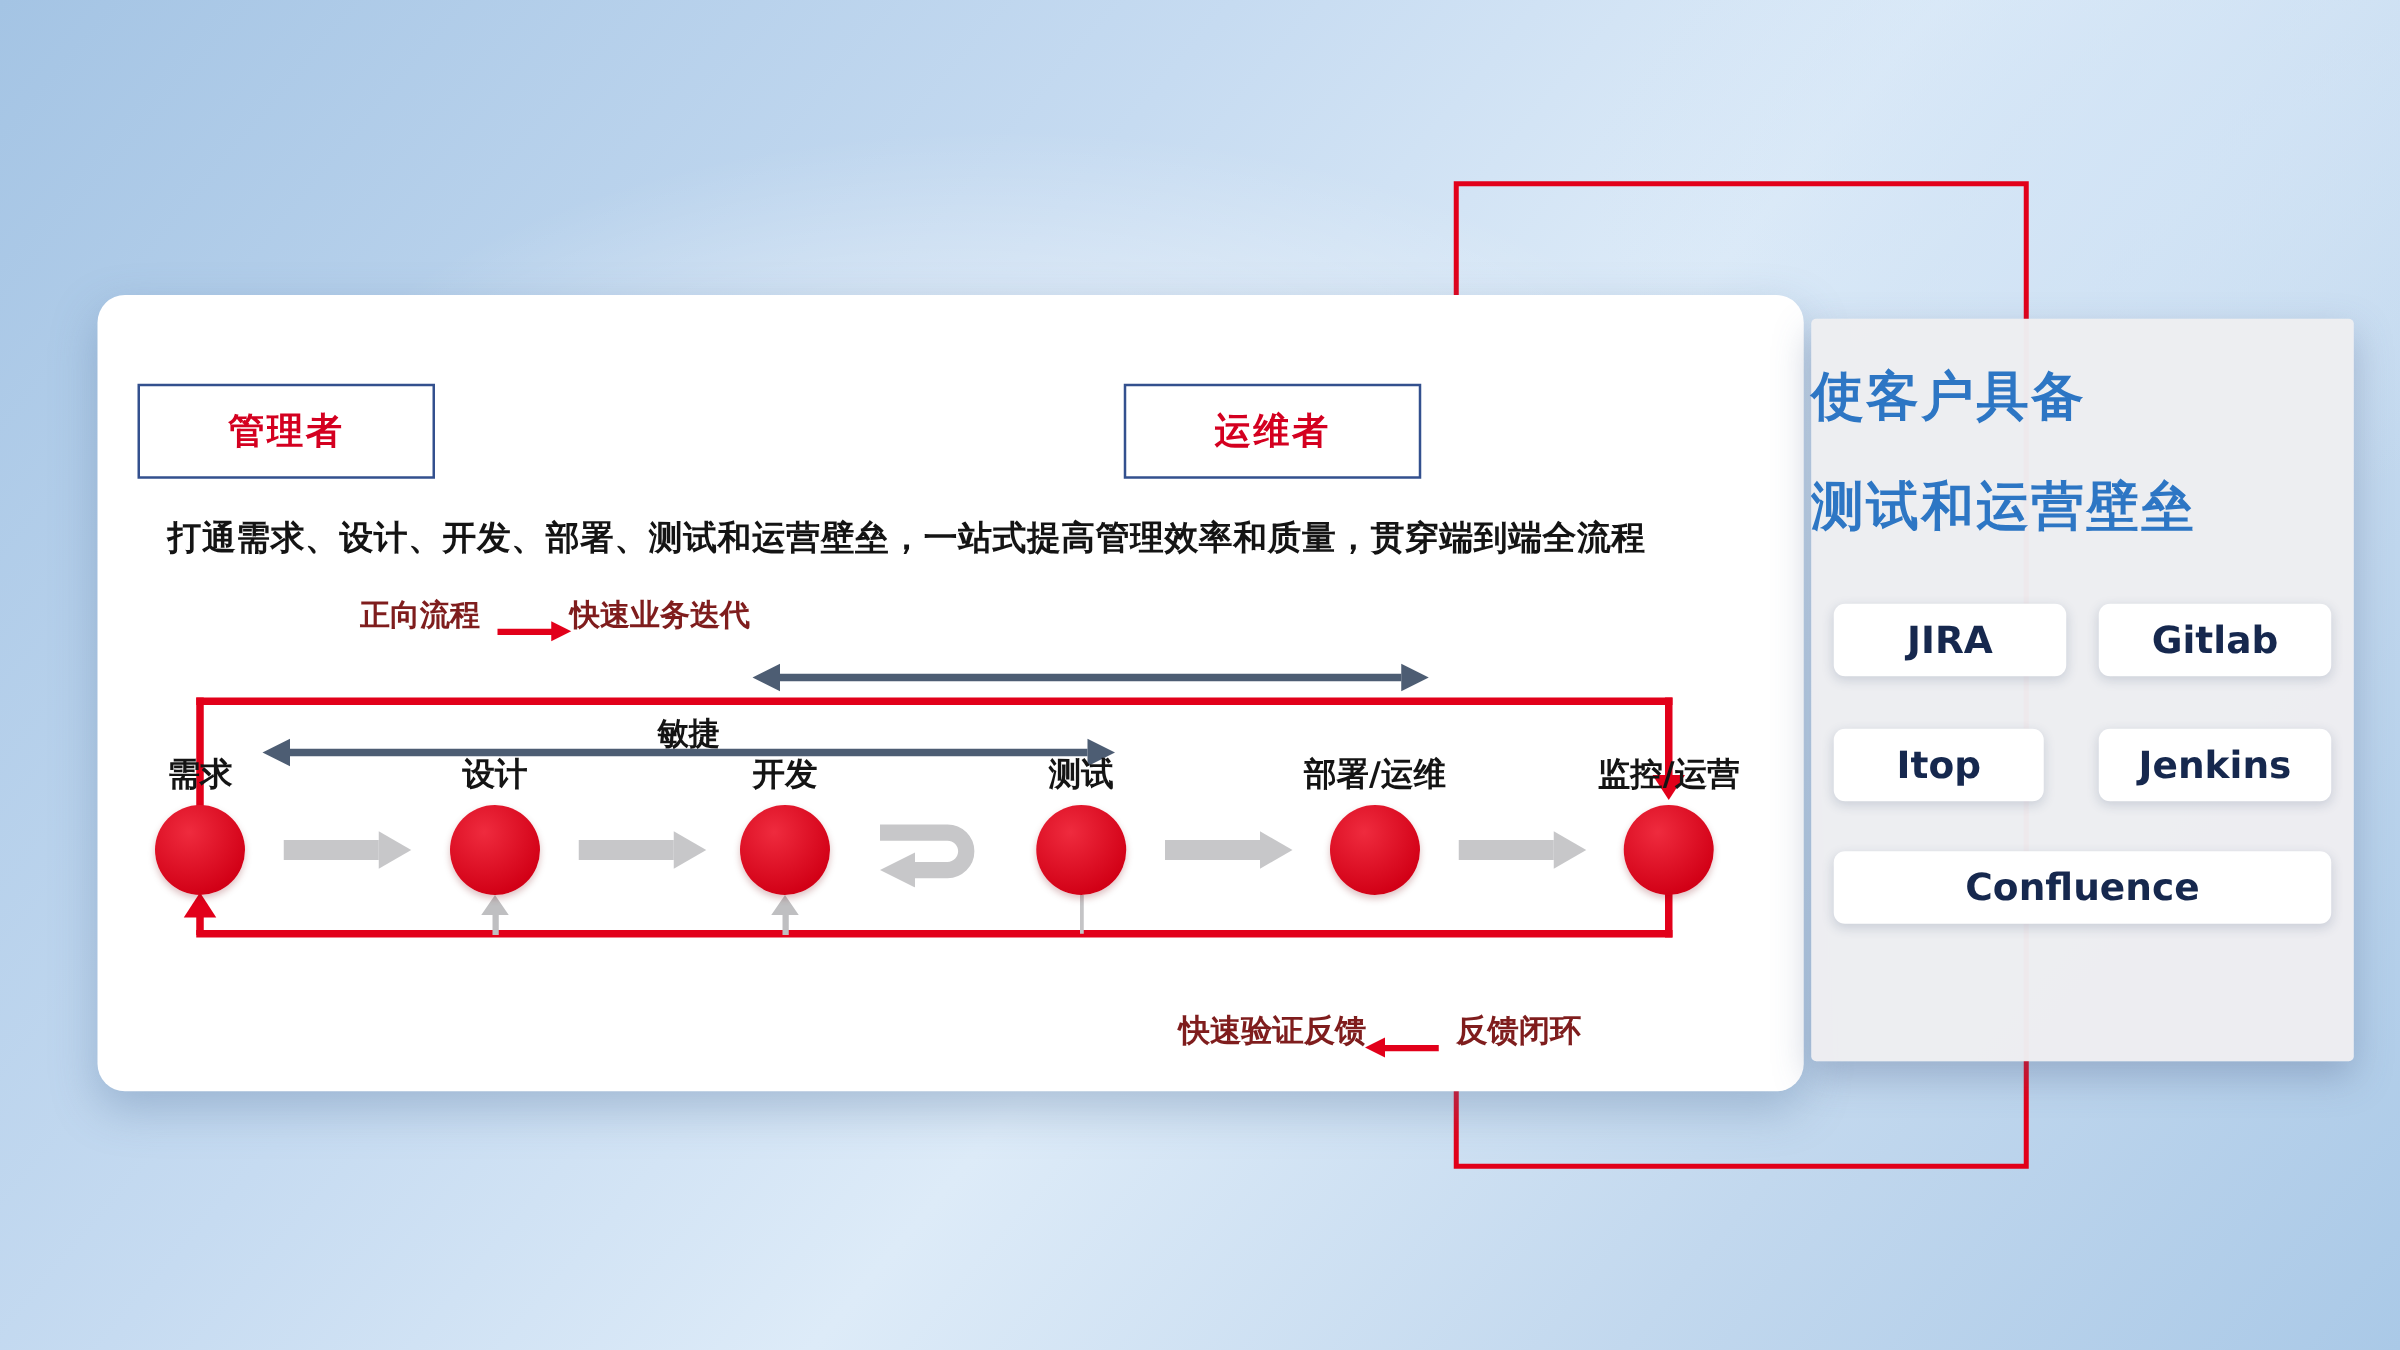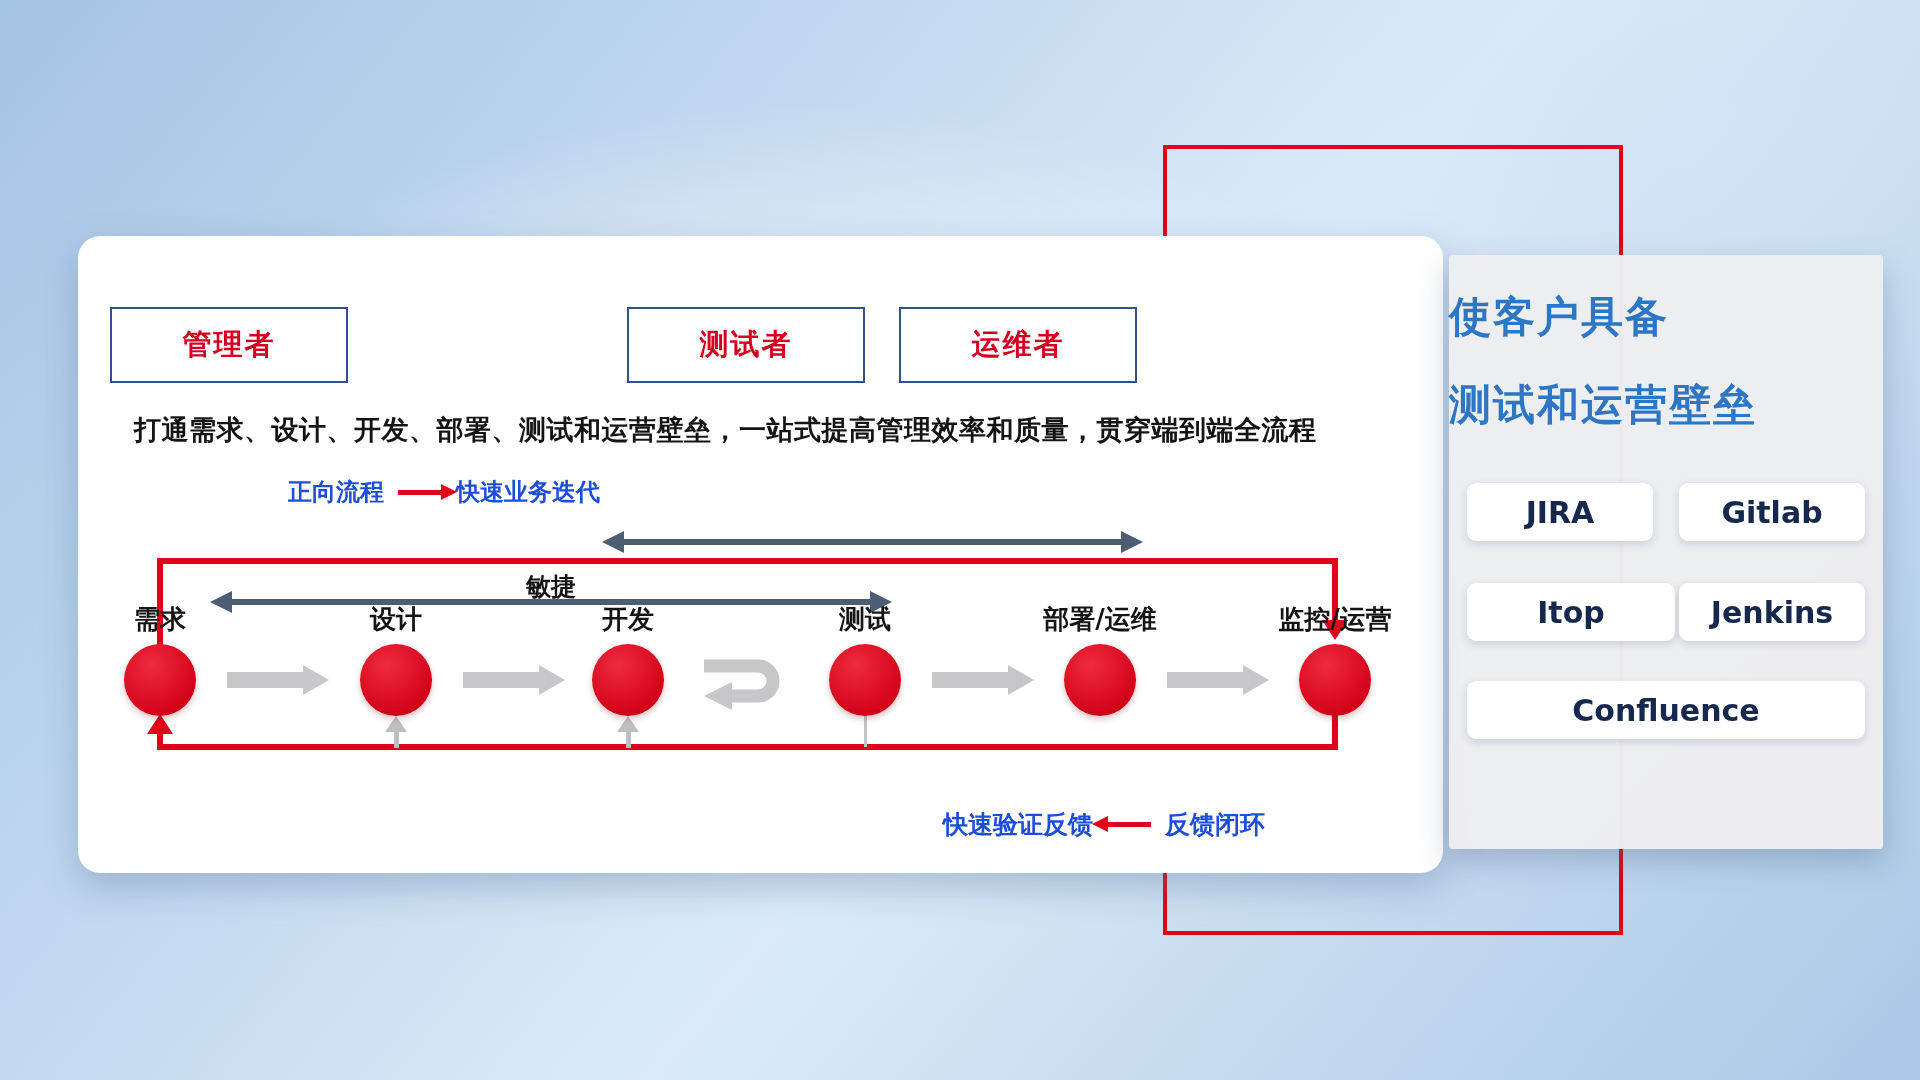--- a/index.html
+++ b/index.html
@@ -41,22 +41,22 @@
     background: #fff;
   }
 
   .desc {
     position: absolute; left: 56px; top: 176px; width: 1290px;
     font-size: 27px; font-weight: bold; color: #141414; letter-spacing: 0.5px;
     white-space: nowrap;
   }
 
   .legend {
-    position: absolute; display: flex; align-items: center; gap: 14px;
-    font-size: 24px; font-weight: bold; color: #1d4ed8;
+    position: absolute; display: flex; align-items: flex-end; gap: 14px;
+    font-size: 24px; font-weight: bold; color: #7f1d1d;
   }
   .red-arrow-right {
     position: relative; display: inline-block; width: 44px; height: 5px; background: #e2001a;
   }
   .red-arrow-right::after {
     content: ""; position: absolute; right: -15px; top: -6px;
     border-left: 16px solid #e2001a; border-top: 8px solid transparent; border-bottom: 8px solid transparent;
   }
   .red-arrow-left {
     position: relative; display: inline-block; width: 44px; height: 5px; background: #e2001a;
@@ -146,21 +146,20 @@
 </head>
 <body>
 
 <div class="stage">
 
   <div class="red-frame"></div>
 
   <section class="card">
 
     <div class="role-box" style="left:32px">管理者</div>
-    <div class="role-box" style="left:549px">测试者</div>
     <div class="role-box" style="left:821px">运维者</div>
 
     <div class="desc">打通需求、设计、开发、部署、测试和运营壁垒，一站式提高管理效率和质量，贯穿端到端全流程</div>
 
     <div class="legend" style="left:210px; top:240px">
       <span>正向流程</span>
       <span class="red-arrow-right"></span>
       <span>快速业务迭代</span>
     </div>
 
@@ -215,18 +214,18 @@
       <span>反馈闭环</span>
     </div>
 
   </section>
 
   <aside class="panel">
     <div class="panel-title t1">使客户具备</div>
     <div class="panel-title t2">测试和运营壁垒</div>
     <div class="tool" style="left:18px;  top:228px; width:186px">JIRA</div>
     <div class="tool" style="left:230px; top:228px; width:186px">Gitlab</div>
-    <div class="tool" style="left:18px;  top:328px; width:208px">Itop</div>
+    <div class="tool" style="left:18px;  top:328px; width:168px">Itop</div>
     <div class="tool" style="left:230px; top:328px; width:186px">Jenkins</div>
     <div class="tool" style="left:18px;  top:426px; width:398px">Confluence</div>
   </aside>
 
 </div>
 
 </body></html>

